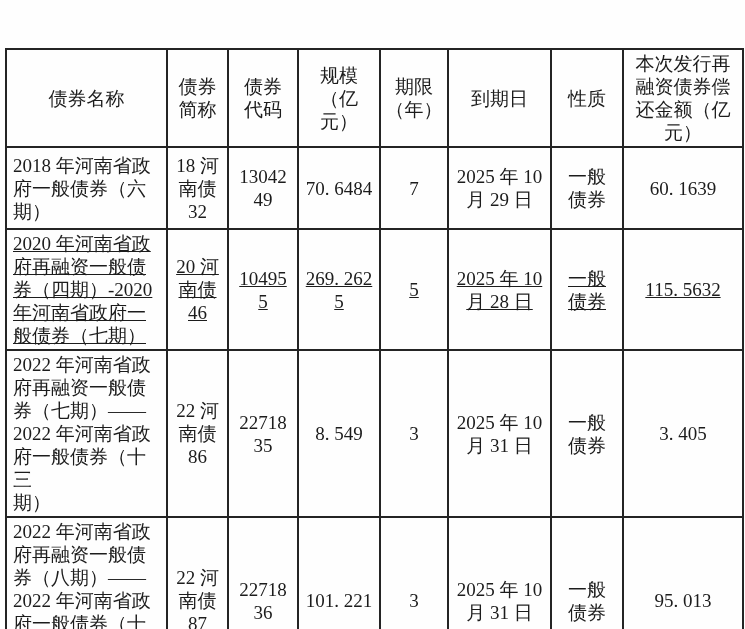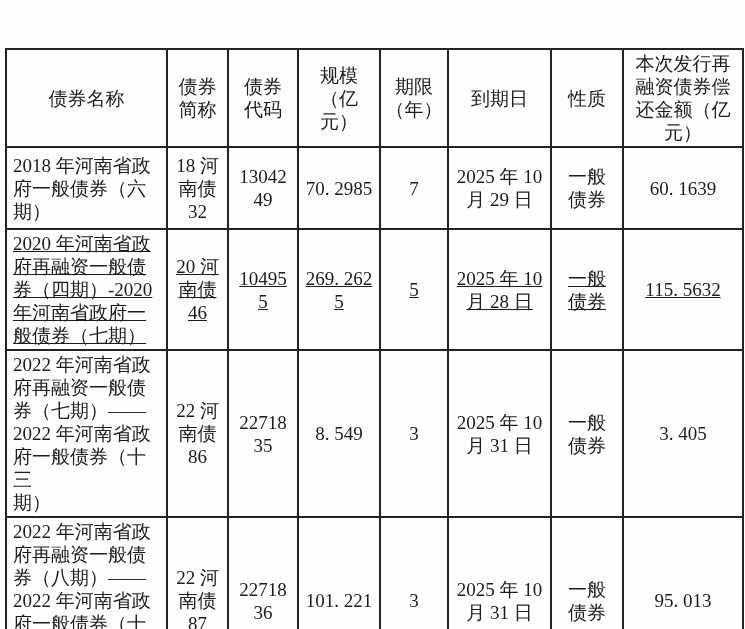--- a/index.html
+++ b/index.html
@@ -106,21 +106,21 @@
     <tbody>
       <tr class="row-0">
         <td class="cell-name">2018 年河南省政
 府一般债券（六
 期）</td>
         <td>18 河
 南债
 32</td>
         <td>13042
 49</td>
-        <td>70. 2985</td>
+        <td>70. 6484</td>
         <td>7</td>
         <td>2025 年 10
 月 29 日</td>
         <td>一般
 债券</td>
         <td>60. 1639</td>
       </tr>
       <tr class="row-1">
         <td class="cell-name">2020 年河南省政
 府再融资一般债

